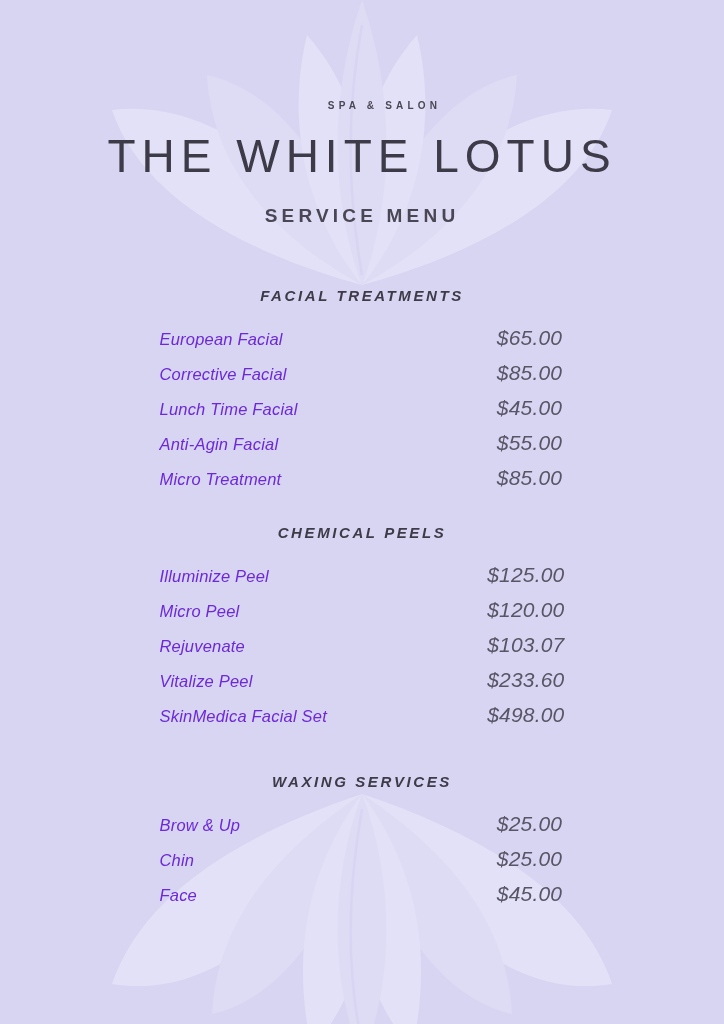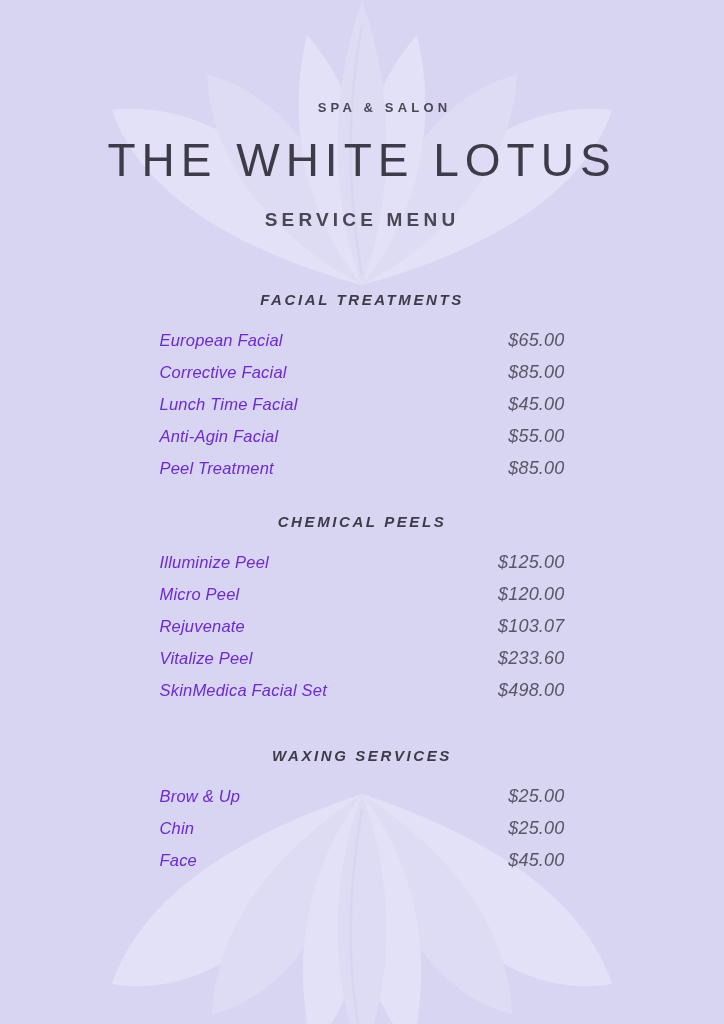--- a/index.html
+++ b/index.html
@@ -47,21 +47,21 @@
   .petal-line { fill: none; stroke: #d8d5f2; stroke-width: 2.5; }
 
   
   .header {
     position: relative;
     z-index: 2;
     text-align: center;
     padding-top: 100px;
   }
   .eyebrow {
-    font-size: 13px;
+    font-size: 10px;
     letter-spacing: 4.2px;
     color: #4a4754;
     font-weight: 600;
     margin-left: 45px;
   }
   .title {
     margin-top: 18px;
     font-size: 46px;
     letter-spacing: 6px;
     color: #3e3b49;
@@ -99,25 +99,25 @@
     align-items: baseline;
     justify-content: space-between;
     margin-bottom: 11px;
   }
   .item-name {
     font-size: 16.5px;
     color: #6d28d9;
     letter-spacing: 0.2px;
   }
   .item-price {
-    font-size: 18px;
+    font-size: 21px;
     color: #585566;
     letter-spacing: 0.2px;
     min-width: 70px;
-    text-align: right;
+    text-align: center;
   }
   .sec-facial .items { width: 405px; }
   .sec-peels { }
   .sec-peels .items { width: 405px; }
   .sec-waxing { margin-top: 46px; }
   .sec-waxing .items { width: 405px; }
 </style>
 </head>
 <body>
 
@@ -176,21 +176,21 @@
         </div>
         <div class="item">
           <span class="item-name">Lunch Time Facial</span>
           <span class="item-price">$45.00</span>
         </div>
         <div class="item">
           <span class="item-name">Anti-Agin Facial</span>
           <span class="item-price">$55.00</span>
         </div>
         <div class="item">
-          <span class="item-name">Peel Treatment</span>
+          <span class="item-name">Micro Treatment</span>
           <span class="item-price">$85.00</span>
         </div>
       </div>
     </div>
 
     <div class="section sec-peels">
       <div class="section-title">CHEMICAL PEELS</div>
       <div class="items">
         <div class="item">
           <span class="item-name">Illuminize Peel</span>

